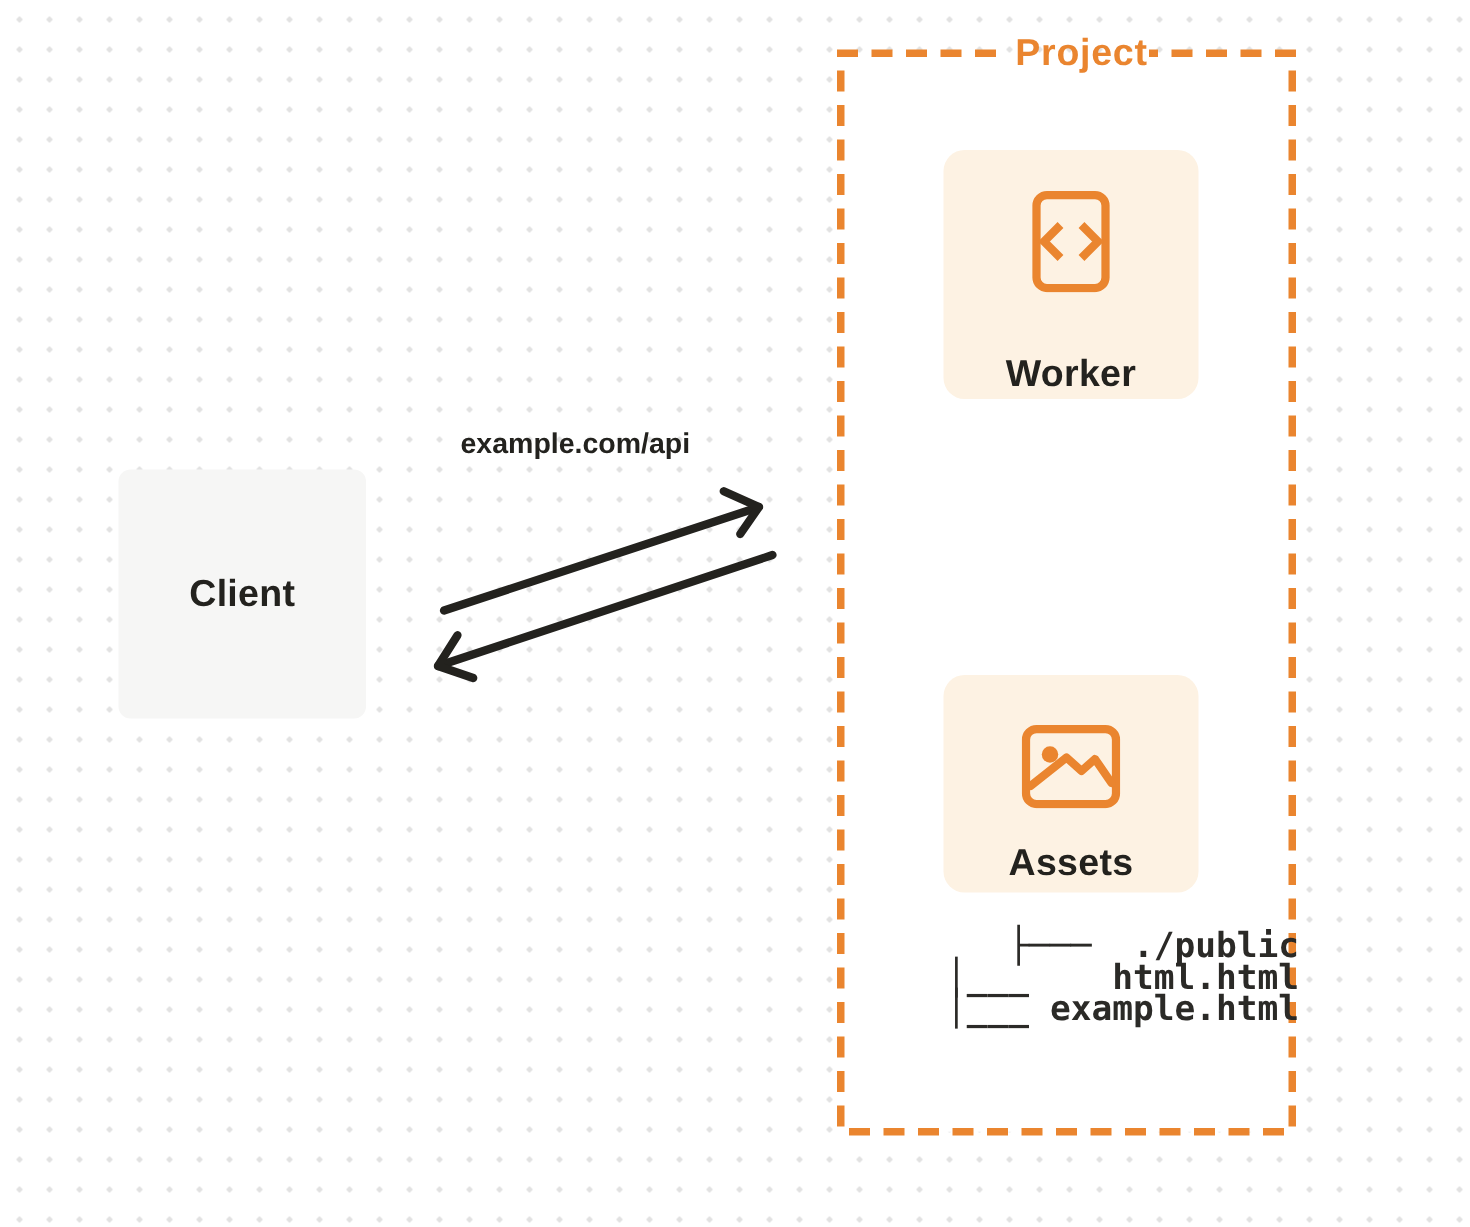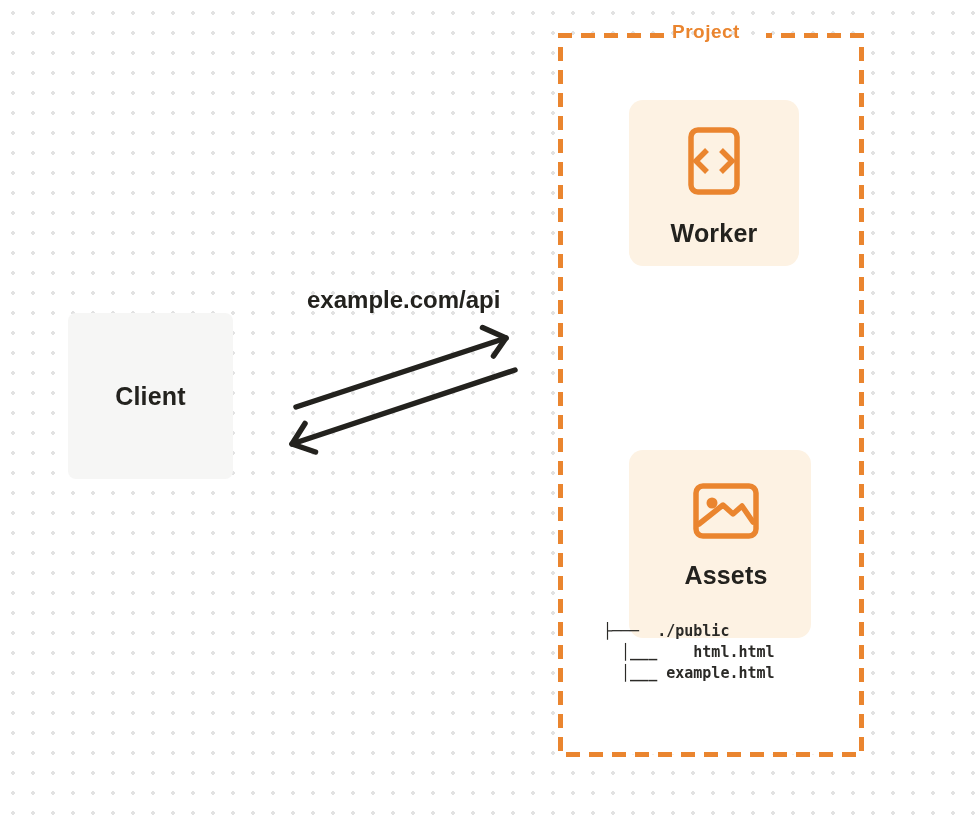--- a/index.html
+++ b/index.html
@@ -33,70 +33,70 @@
   }
   .arrow-line {
     fill: none;
     stroke: var(--dark);
     stroke-width: 5.5;
     stroke-linecap: round;
     stroke-linejoin: round;
   }
   .project-label {
     position: absolute;
-    left: 706px;
+    left: 721px;
     top: 21px;
     transform: translateX(-50%);
-    font-size: 19px;
+    font-size: 25px;
     font-weight: bold;
     color: var(--orange);
     white-space: nowrap;
     letter-spacing: 0.5px;
   }
   .client-box {
     position: absolute;
-    left: 68px;
+    left: 79px;
     top: 313px;
     width: 165px;
     height: 166px;
     background: var(--client-bg);
     border-radius: 8px;
     display: flex;
     align-items: center;
     justify-content: center;
   }
   .node-label {
     font-size: 25px;
     font-weight: bold;
     color: var(--dark);
     letter-spacing: 0.2px;
   }
   .url-label {
     position: absolute;
     left: 307px;
     top: 286px;
-    font-size: 24px;
+    font-size: 19px;
     font-weight: bold;
     color: var(--dark);
     white-space: nowrap;
   }
   .card {
     position: absolute;
     width: 170px;
     background: var(--card-bg);
     border-radius: 14px;
     display: flex;
     flex-direction: column;
     align-items: center;
   }
   .card.worker { left: 629px; top: 100px; height: 166px; }
-  .card.assets { left: 629px; top: 450px; height: 188px; padding-left: 12px; }
+  .card.assets { left: 629px; top: 450px; height: 145px; }
   .card.worker .card-icon { margin-top: 27px; }
   .card.assets .card-icon { margin-top: 33px; }
-  .card.worker .node-label { margin-top: 24px; }
+  .card.worker .node-label { margin-top: 40px; }
   .card.assets .node-label { margin-top: 22px; }
   .icon-stroke {
     fill: none;
     stroke: var(--orange);
     stroke-width: 5.5;
   }
   .icon-chevron {
     fill: none;
     stroke: var(--orange);
     stroke-width: 5.5;
@@ -108,24 +108,25 @@
     stroke-width: 5.5;
     stroke-linecap: round;
     stroke-linejoin: round;
   }
   .icon-dot { fill: var(--orange); }
   .file-tree {
     position: absolute;
     left: 603px;
     top: 621px;
     font-family: "DejaVu Sans Mono", monospace;
-    font-size: 15px;
+    font-size: 23px;
     font-weight: bold;
     line-height: 21px;
     color: #2b2a27;
+    text-align: right;
   }
   .tree-line { white-space: pre; }
 </style>
 </head>
 <body>
 
 <div class="canvas">
 
   <svg class="overlay" viewBox="0 0 980 818" xmlns="http://www.w3.org/2000/svg">
 

